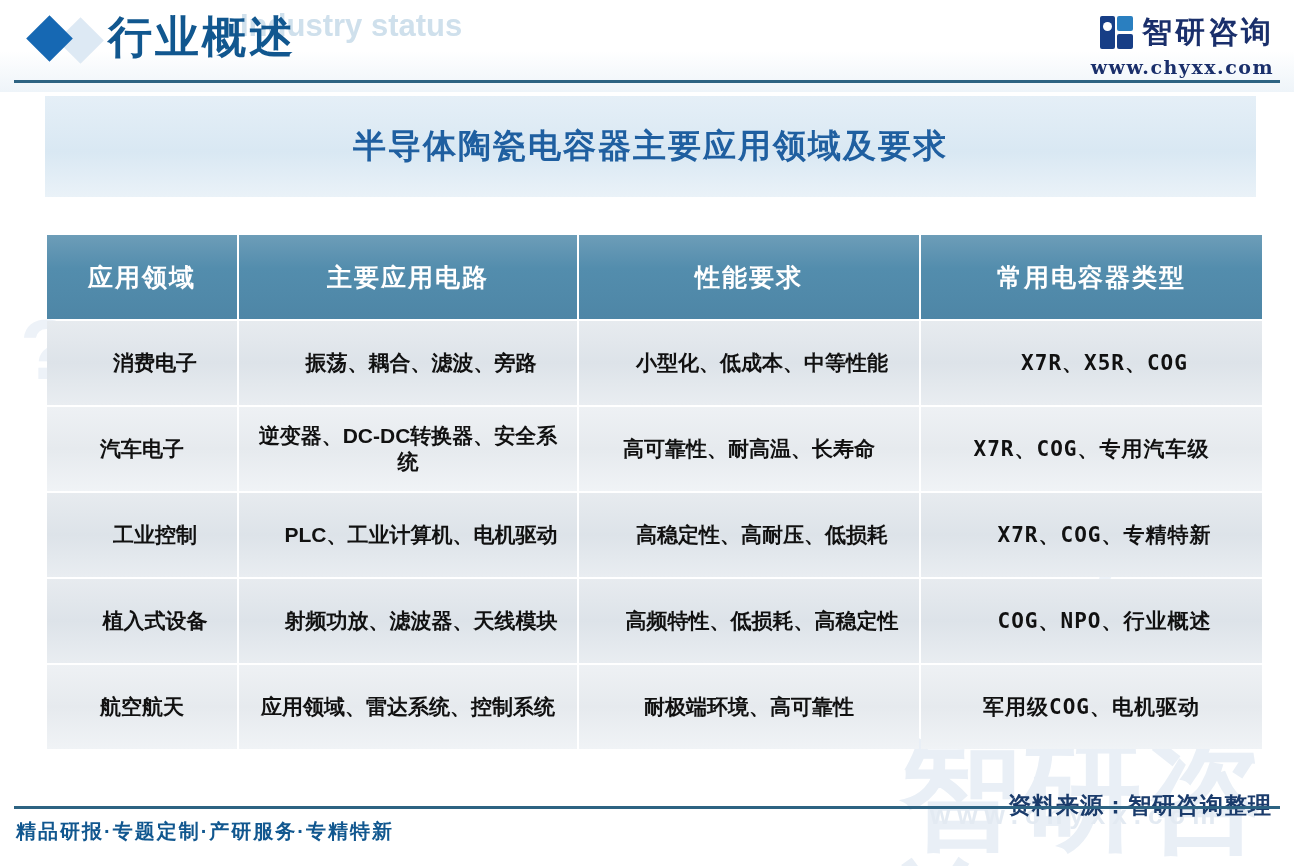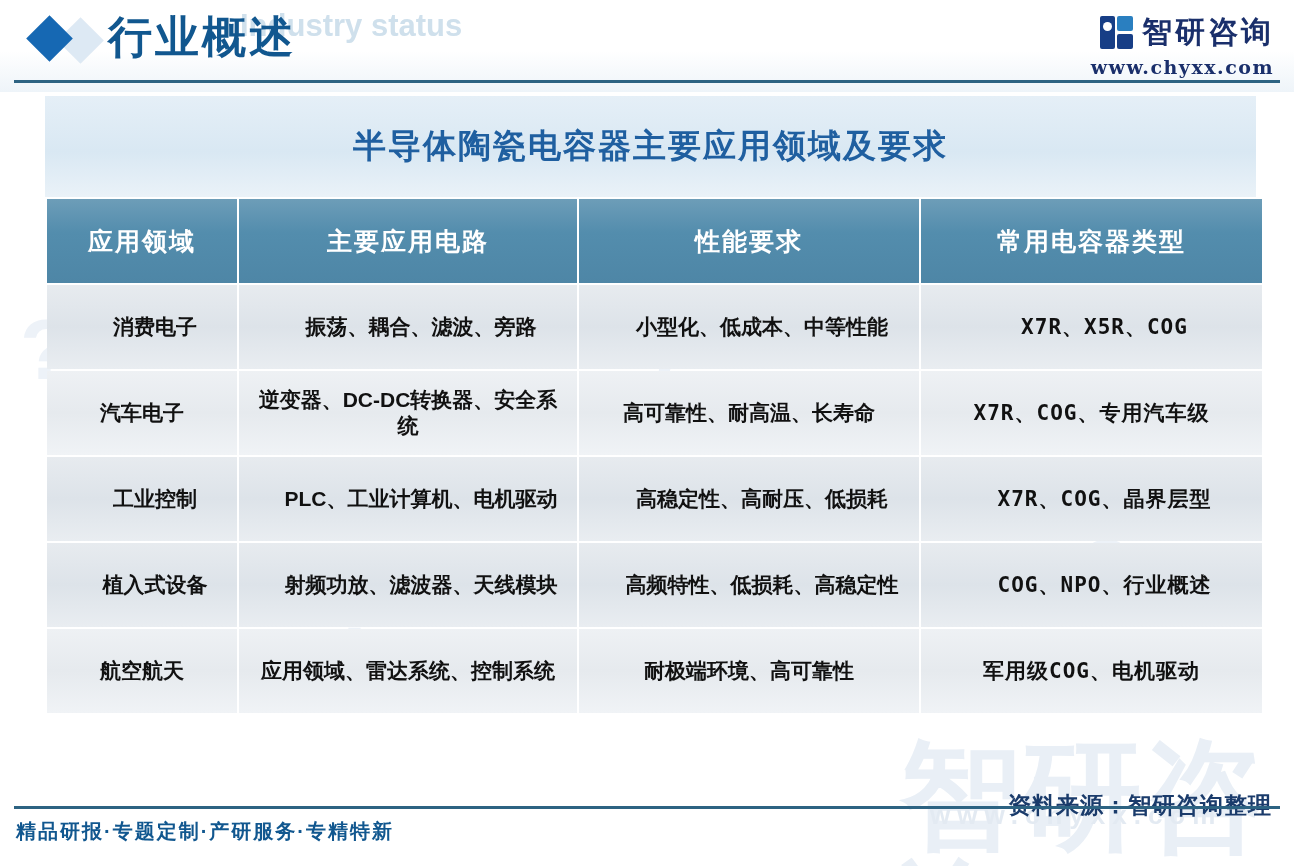--- a/index.html
+++ b/index.html
@@ -177,20 +177,21 @@
     font-weight: 700;
     letter-spacing: 2px;
     font-family: "DejaVu Serif", "Liberation Serif", serif;
   }
 
   table.grid {
     width: 1211px;
     border-collapse: separate;
     border-spacing: 2px 2px;
     table-layout: fixed;
+    margin-top: 36px;
   }
   table.grid th, table.grid td {
     padding: 6px 10px;
     text-align: center;
     vertical-align: middle;
   }
   table.grid th {
     background: linear-gradient(180deg, #6d9db8 0%, #538dad 40%, #4e86a6 100%);
     color: #ffffff;
     font-size: 25px;
@@ -337,21 +338,21 @@
       <tr class="r-even">
         <td>汽车电子</td>
         <td>逆变器、DC-DC转换器、安全系统</td>
         <td>高可靠性、耐高温、长寿命</td>
         <td class="c-type">X7R、COG、专用汽车级</td>
       </tr>
       <tr class="r-odd">
         <td>工业控制</td>
         <td>PLC、工业计算机、电机驱动</td>
         <td>高稳定性、高耐压、低损耗</td>
-        <td class="c-type">X7R、COG、晶界层型</td>
+        <td class="c-type">X7R、COG、专精特新</td>
       </tr>
       <tr class="r-odd">
         <td>植入式设备</td>
         <td>射频功放、滤波器、天线模块</td>
         <td>高频特性、低损耗、高稳定性</td>
         <td class="c-type">COG、NPO、行业概述</td>
       </tr>
       <tr class="r-even">
         <td>航空航天</td>
         <td>应用领域、雷达系统、控制系统</td>

